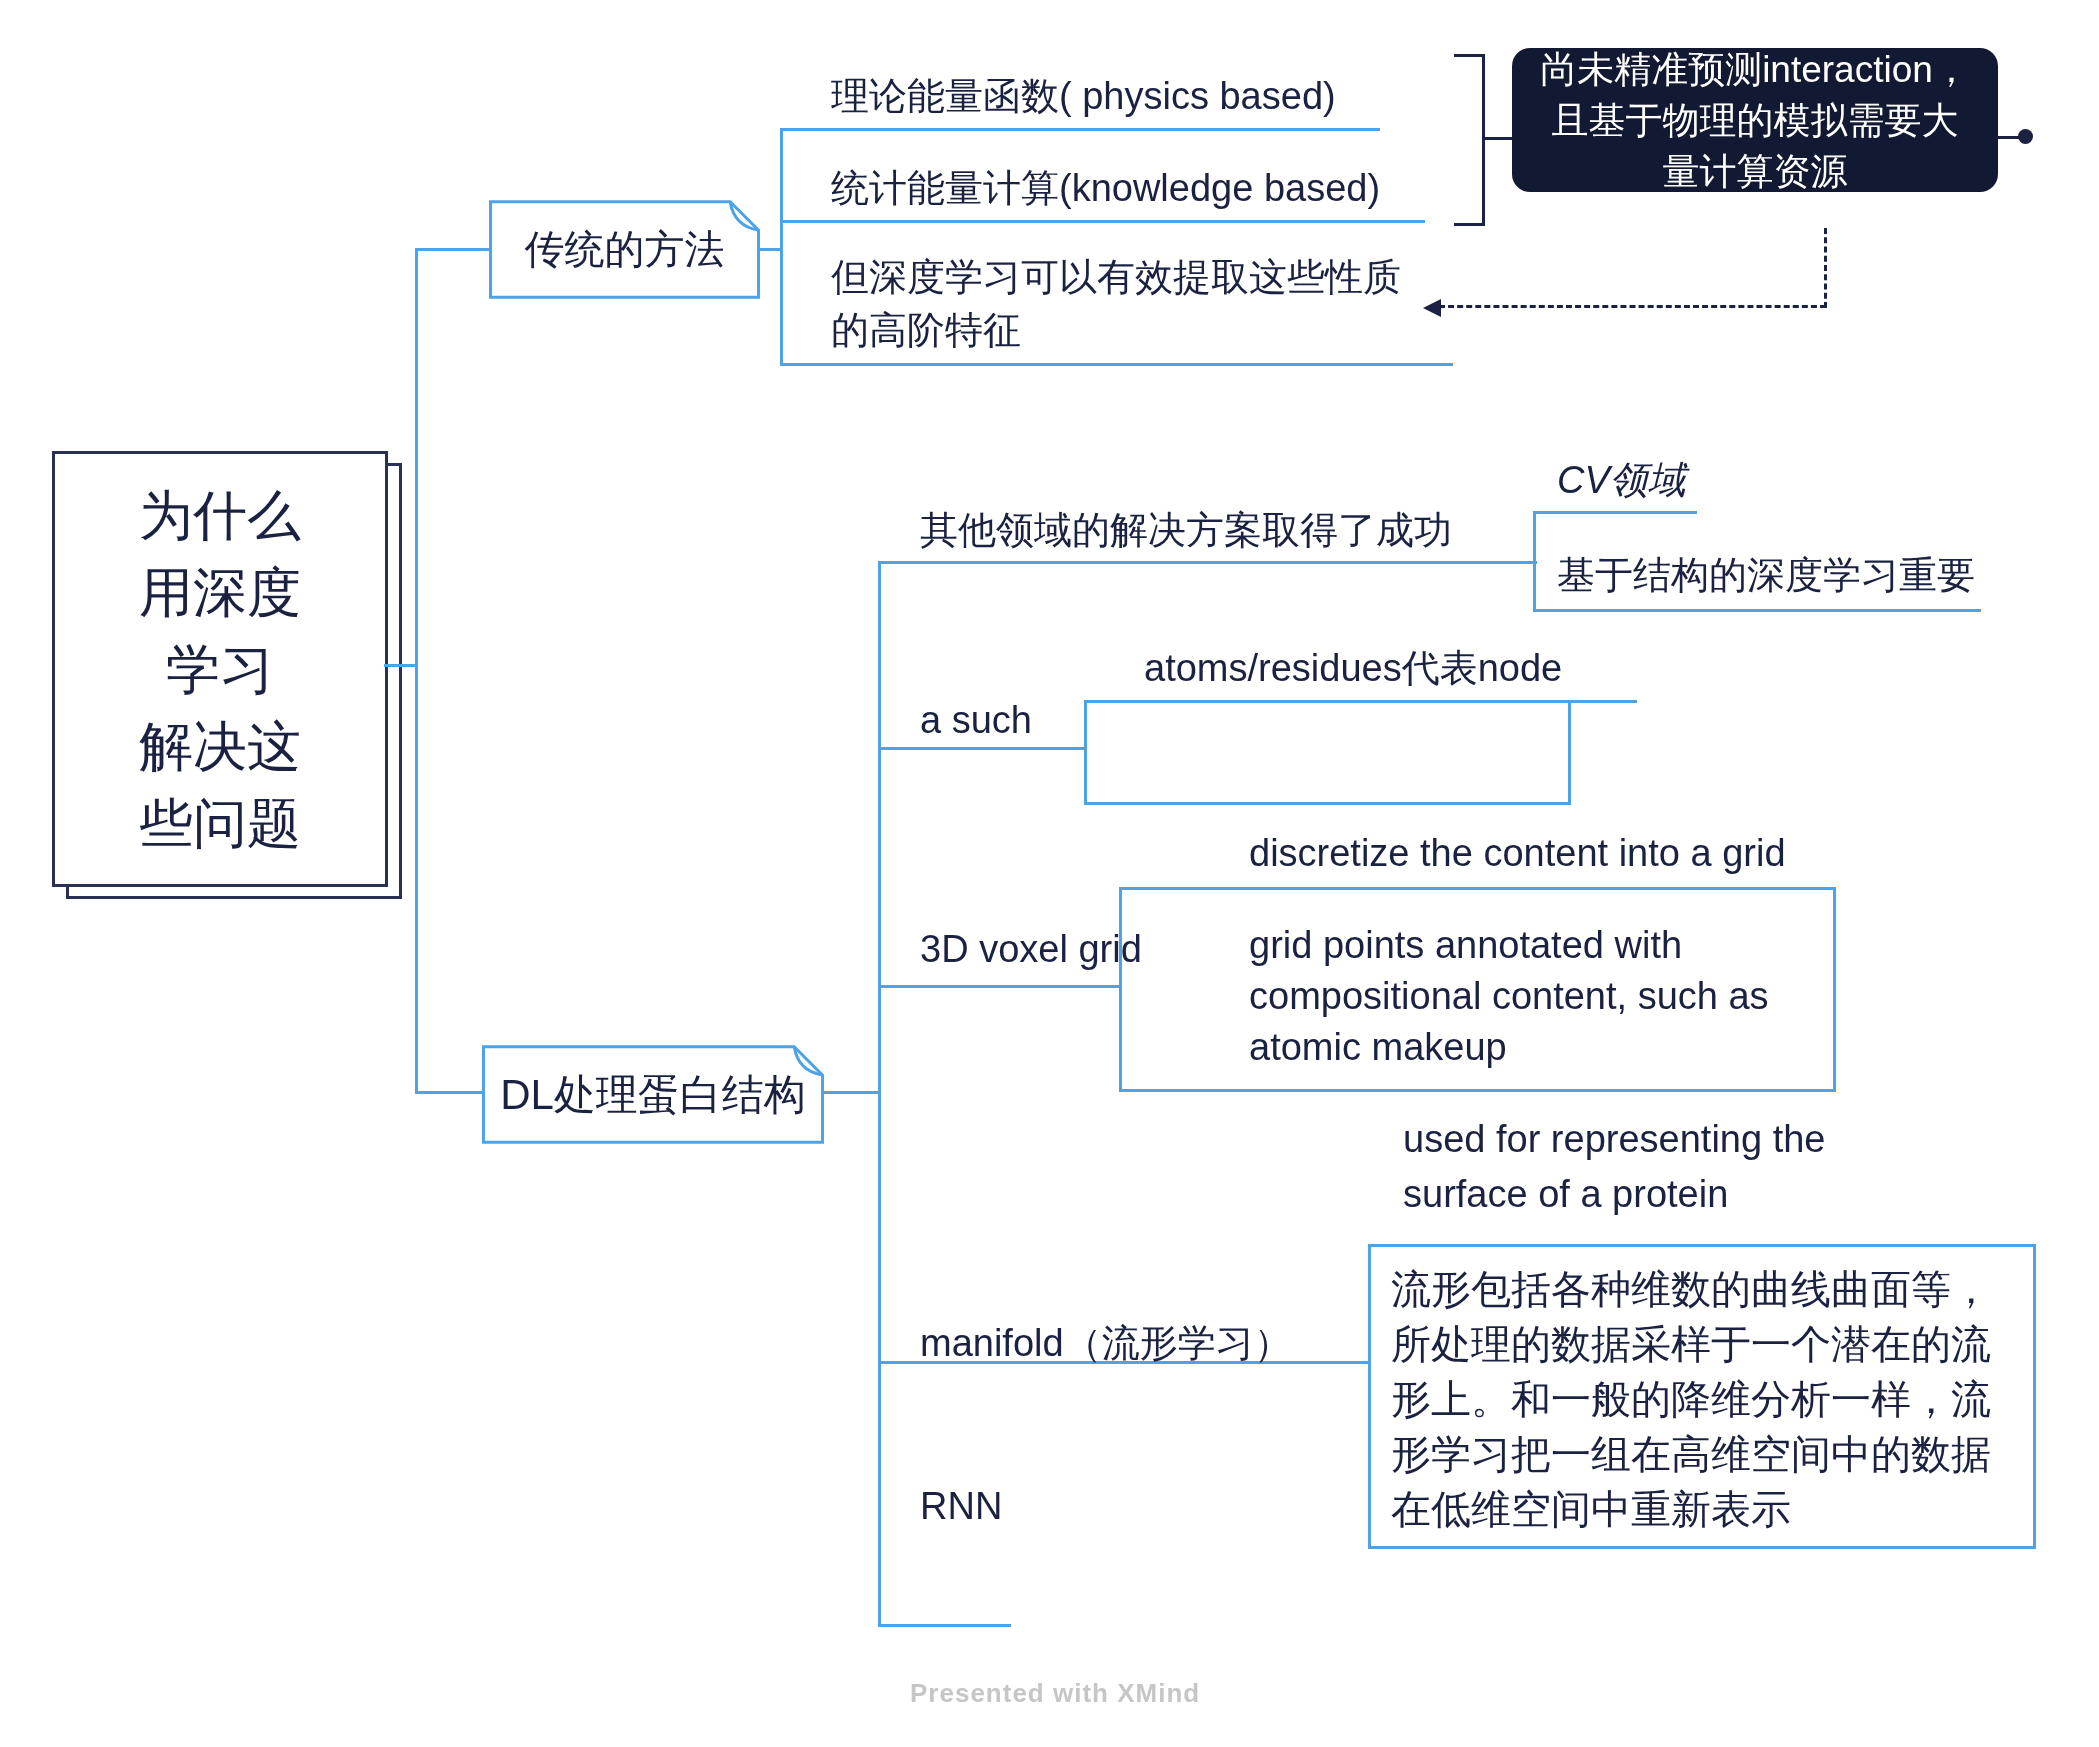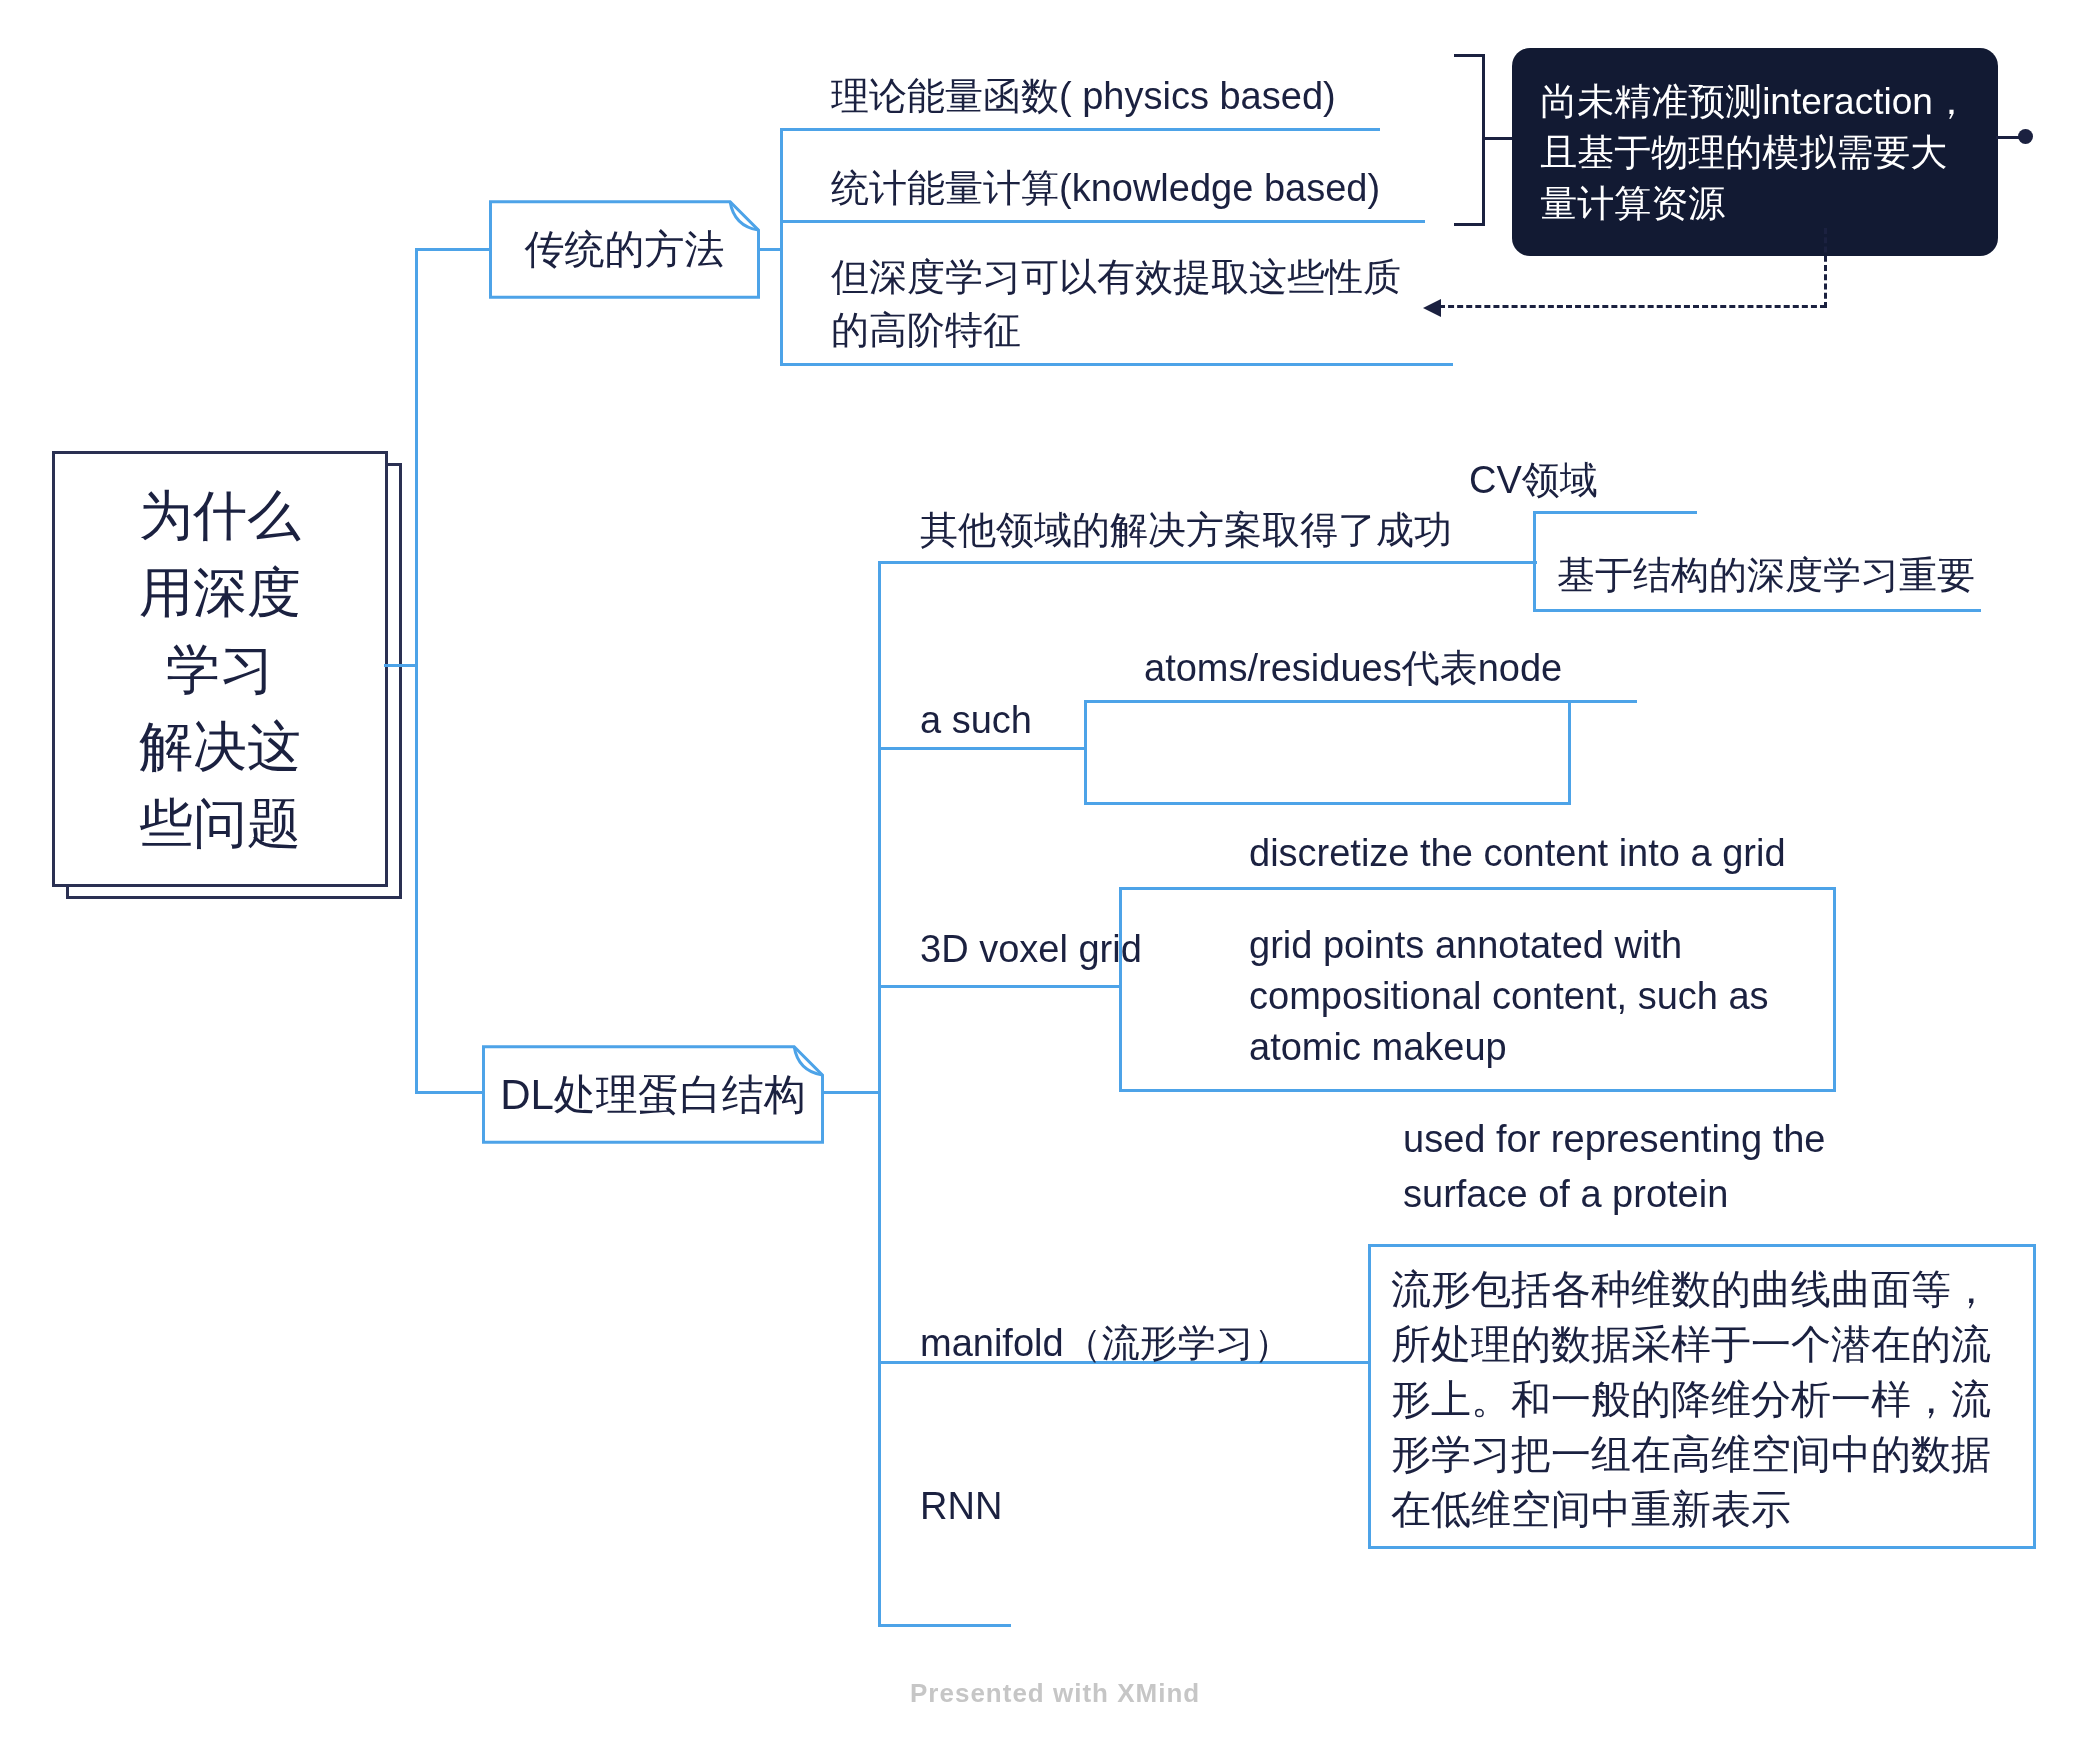--- a/index.html
+++ b/index.html
@@ -21,23 +21,23 @@
   .hd{position:absolute;height:0;border-top:3px solid var(--text-navy);}
   .vd{position:absolute;width:0;border-left:3px solid var(--text-navy);}
   .hdash{position:absolute;height:0;border-top:3px dashed var(--text-navy);}
   .vdash{position:absolute;width:0;border-left:3px dashed var(--text-navy);}
   .bluebox{position:absolute;border:3px solid var(--branch-blue);background:transparent;}
   .rootbox{position:absolute;left:52px;top:451px;width:330px;height:430px;background:#fff;
     border:3px solid var(--root-border);display:flex;align-items:center;justify-content:center;
     text-align:center;font-size:54px;line-height:77px;white-space:pre-line;}
   .rootshadow{position:absolute;left:66px;top:463px;width:330px;height:430px;border:3px solid var(--root-border);background:#fff;}
   .foldlabel{position:absolute;display:flex;align-items:center;justify-content:center;text-align:center;}
-  .callout{position:absolute;left:1512px;top:48px;width:486px;height:208px;border-radius:18px;
+  .callout{position:absolute;left:1512px;top:48px;width:486px;height:144px;border-radius:18px;
     background:var(--callout-bg);color:var(--callout-text);display:flex;align-items:center;justify-content:center;
-    text-align:left;font-size:37px;line-height:51px;white-space:pre-line;}
+    text-align:center;font-size:37px;line-height:51px;white-space:pre-line;}
   .dot{position:absolute;left:2018px;top:129px;width:15px;height:15px;border-radius:50%;background:var(--text-navy);}
   .arrowleft{position:absolute;left:1423px;top:299px;width:0;height:0;
     border-top:9px solid transparent;border-bottom:9px solid transparent;border-right:18px solid var(--text-navy);}
   .footer{position:absolute;left:910px;top:1678px;font-size:26px;font-weight:bold;color:var(--footer-gray);letter-spacing:1px;}
   svg.fold{position:absolute;}
 </style>
 </head>
 <body>
 
 <div class="canvas">
@@ -93,21 +93,21 @@
   <div class="foldlabel" style="left:482px;top:1045px;width:342px;height:99px;font-size:42px;">DL处理蛋白结构</div>
 
   <div class="h" style="left:822px;top:1091px;width:59px;"></div>
   <div class="v" style="left:878px;top:561px;height:1066px;"></div>
 
   <div class="h" style="left:878px;top:561px;width:659px;"></div>
   <div class="t" style="left:920px;top:504px;">其他领域的解决方案取得了成功</div>
   <div class="v" style="left:1533px;top:511px;height:100px;"></div>
   <div class="h" style="left:1533px;top:511px;width:164px;"></div>
   <div class="h" style="left:1533px;top:609px;width:448px;"></div>
-  <div class="t" style="left:1469px;top:454px;">CV领域</div>
+  <div class="t" style="left:1557px;top:454px;font-style:italic;">CV领域</div>
   <div class="t" style="left:1557px;top:549px;">基于结构的深度学习重要</div>
 
   <div class="h" style="left:878px;top:747px;width:208px;"></div>
   <div class="t" style="left:920px;top:694px;">a such</div>
   <div class="h" style="left:1084px;top:700px;width:553px;"></div>
   <div class="bluebox" style="left:1084px;top:700px;width:481px;height:99px;"></div>
   <div class="t" style="left:1144px;top:642px;">atoms/residues代表node</div>
 
   <div class="h" style="left:878px;top:985px;width:244px;"></div>
   <div class="t" style="left:920px;top:923px;">3D voxel grid</div>

